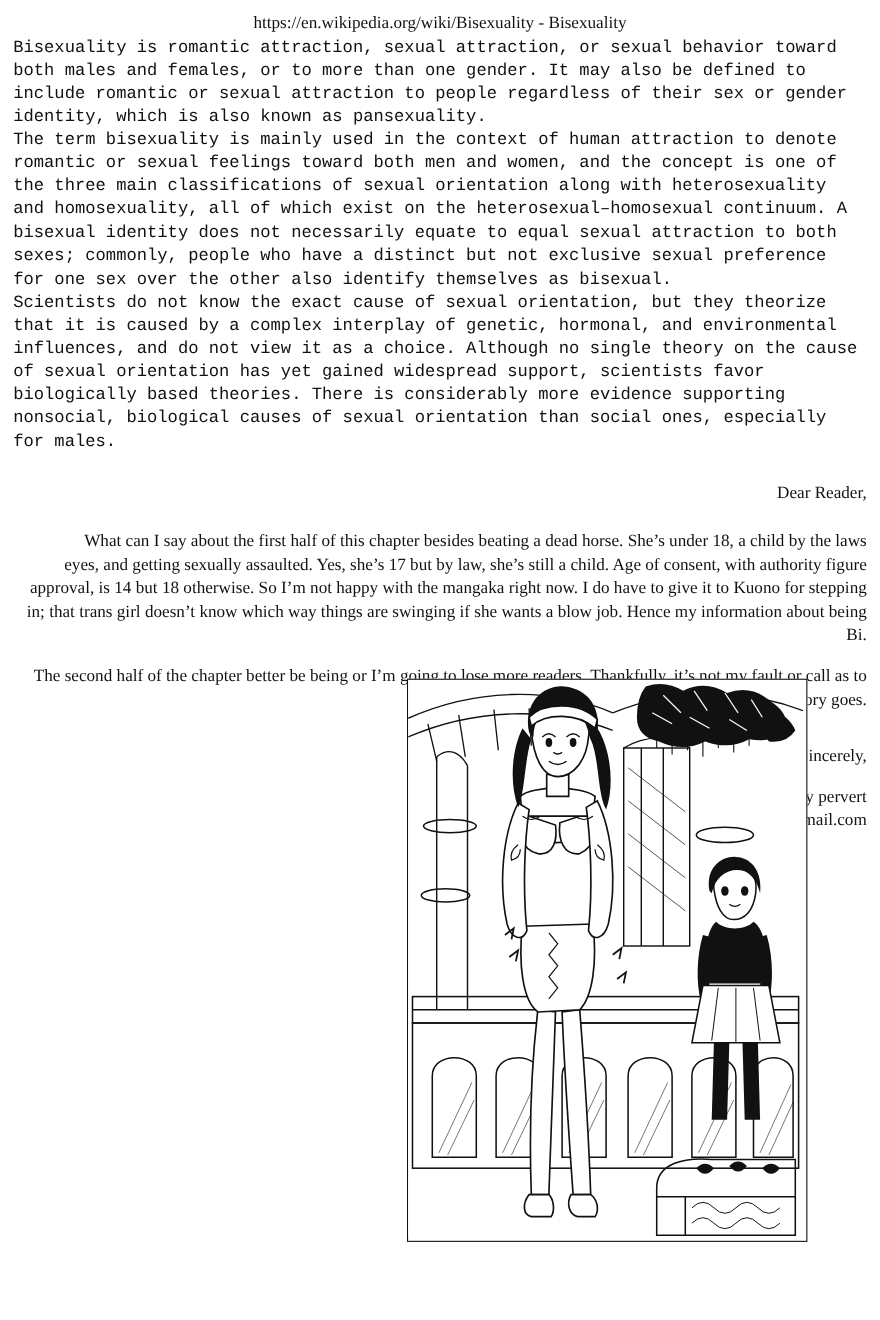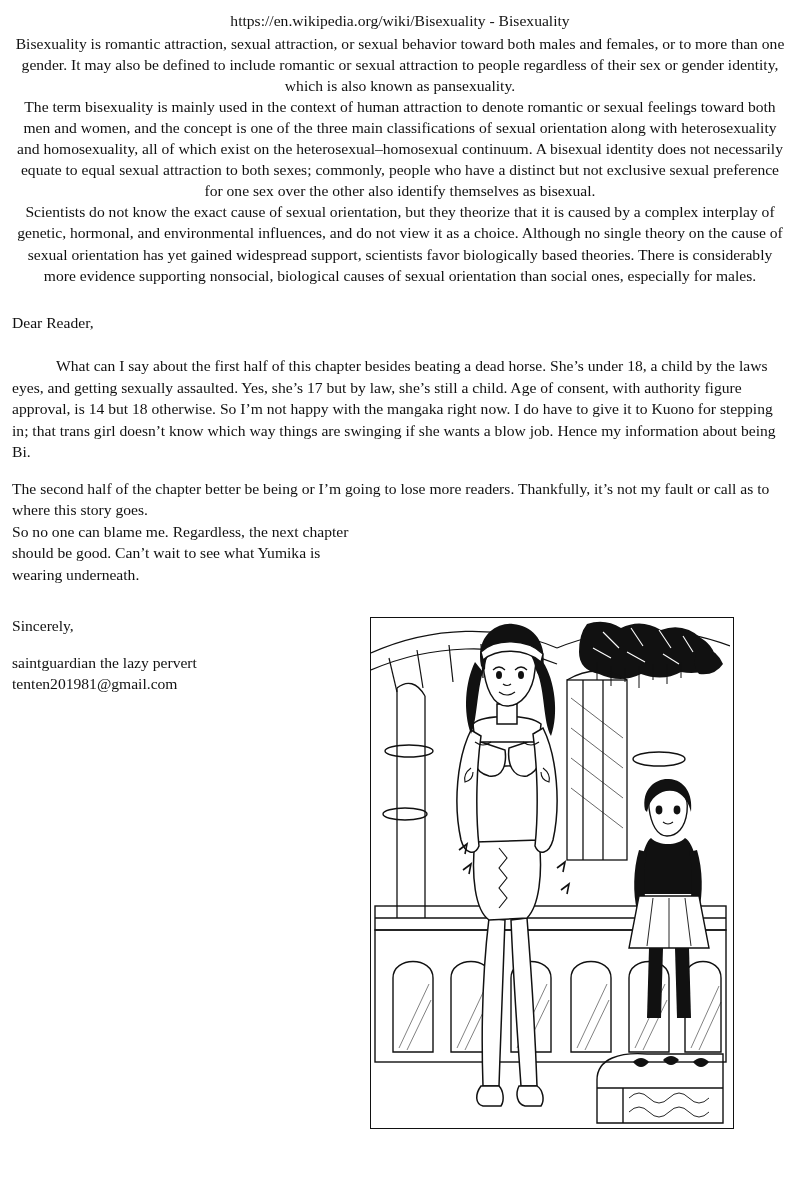--- a/index.html
+++ b/index.html
@@ -29,29 +29,30 @@
     font-size: 15.6px;
     line-height: 1.35;
   }
   .wiki-url {
     display: block;
     margin-bottom: 2px;
   }
   .wiki-para {
     display: block;
     margin: 0;
-    text-align: center;
+    text-align: left;
+    font-family: Liberation Mono, monospace;
   }
 
   
   .letter {
     margin-top: 26px;
     font-size: 15.6px;
     line-height: 1.38;
-    text-align: left;
+    text-align: right;
   }
   .letter p {
     margin: 0;
   }
   .gap-lg { height: 22px; }
   .gap-md { height: 15px; }
   .indent-para {
     text-indent: 44px;
   }
 
@@ -86,21 +87,20 @@
     <p class="wiki-para">The term bisexuality is mainly used in the context of human attraction to denote romantic or sexual feelings toward both men and women, and the concept is one of the three main classifications of sexual orientation along with heterosexuality and homosexuality, all of which exist on the heterosexual–homosexual continuum. A bisexual identity does not necessarily equate to equal sexual attraction to both sexes; commonly, people who have a distinct but not exclusive sexual preference for one sex over the other also identify themselves as bisexual.</p>
     <p class="wiki-para">Scientists do not know the exact cause of sexual orientation, but they theorize that it is caused by a complex interplay of genetic, hormonal, and environmental influences, and do not view it as a choice. Although no single theory on the cause of sexual orientation has yet gained widespread support, scientists favor biologically based theories. There is considerably more evidence supporting nonsocial, biological causes of sexual orientation than social ones, especially for males.</p>
   </div>
 
   <div class="letter">
     <p>Dear Reader,</p>
     <div class="gap-lg"></div>
     <p class="indent-para">What can I say about the first half of this chapter besides beating a dead horse.  She’s under 18, a child by the laws eyes, and getting sexually assaulted.  Yes, she’s 17 but by law, she’s still a child.  Age of consent, with authority figure approval, is 14 but 18 otherwise.  So I’m not happy with the mangaka right now.  I do have to give it to Kuono for stepping in; that trans girl doesn’t know which way things are swinging if she wants a blow job.  Hence my information about being Bi.</p>
     <div class="gap-md"></div>
     <p>The second half of the chapter better be being or I’m going to lose more readers.  Thankfully, it’s not my fault or call as to where this story goes.</p>
-    <p class="wrap-col">So no one can blame me.  Regardless, the next chapter should be good.  Can’t wait to see what Yumika is wearing underneath.</p>
     <div class="gap-md"></div>
     <div class="gap-md"></div>
     <p>Sincerely,</p>
     <div class="gap-md"></div>
     <p>saintguardian the lazy pervert</p>
     <p>tenten201981@gmail.com</p>
   </div>
 
   <div class="illustration">
     <svg width="359" height="507" viewBox="0 0 359 507" xmlns="http://www.w3.org/2000/svg">

